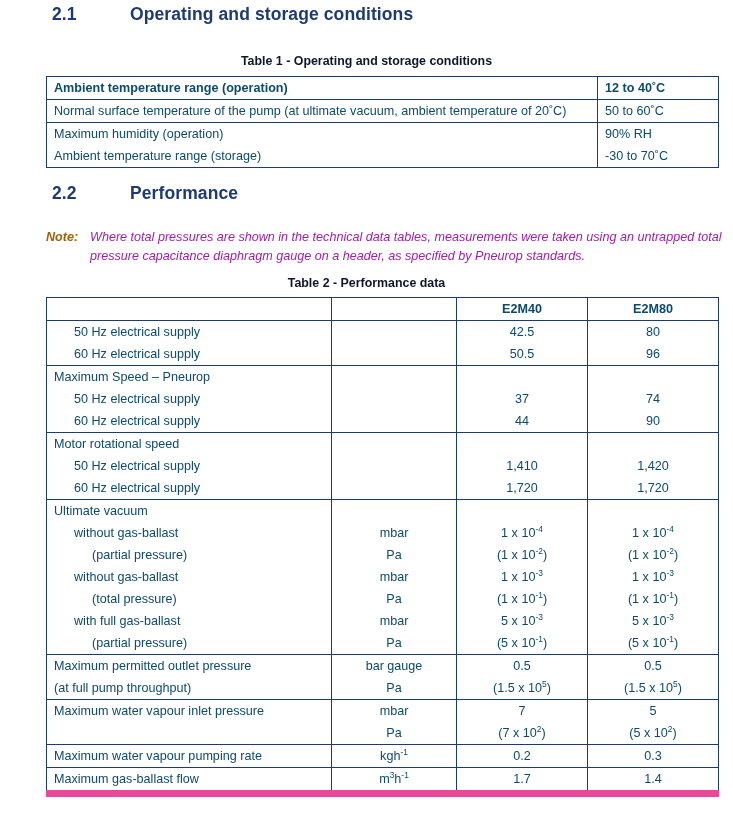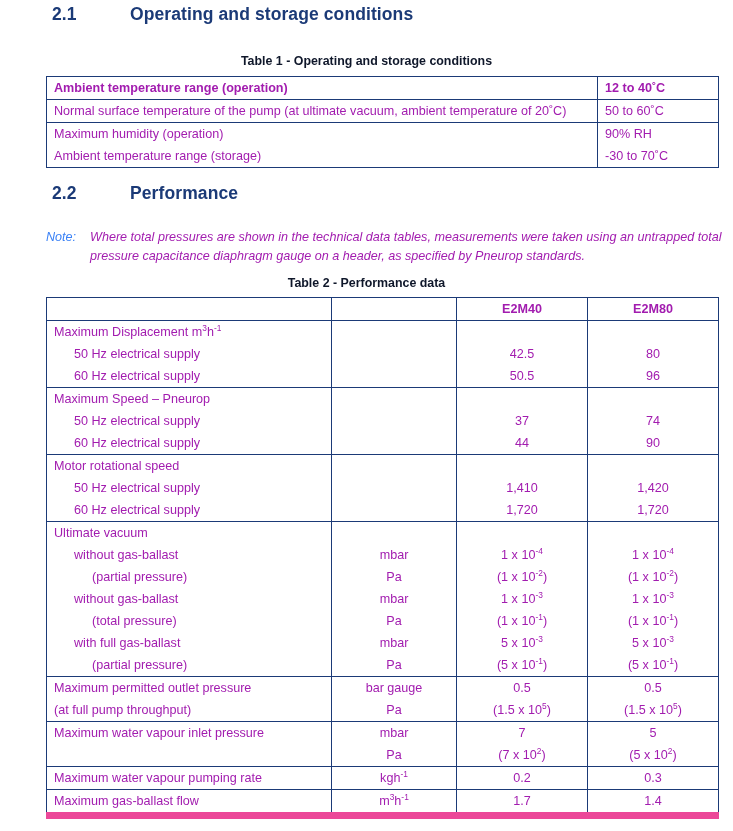--- a/index.html
+++ b/index.html
@@ -72,36 +72,36 @@
     left: 46px;
     top: 228px;
     width: 676px;
     display: flex;
     align-items: flex-start;
     font-style: italic;
     font-size: 12.6px;
     line-height: 18.5px;
   }
   .note-label {
-    color: #3b82f6;
-    font-weight: normal;
+    color: #a16207;
+    font-weight: bold;
     flex: 0 0 44px;
     width: 44px;
   }
   .note-text {
     flex: 1 1 auto;
     color: #a21caf;
   }
 
   
   table.doc-table {
     border-collapse: collapse;
     position: absolute;
     font-size: 12.6px;
-    color: #a21caf;
+    color: #0c4a6e;
     table-layout: fixed;
   }
   table.doc-table td {
     border: 1px solid #1b3a77;
     padding: 0;
     vertical-align: middle;
   }
 
   
   #table1 {
@@ -225,26 +225,20 @@
       <col style="width:131px">
       <col style="width:131px">
     </colgroup>
     <tbody id="table2-body">
       <tr class="hdr">
         <td class="c-label"></td>
         <td class="c-unit"></td>
         <td class="c-val">E2M40</td>
         <td class="c-val">E2M80</td>
       </tr>
-    <tr class="group-start">
-          <td class="c-label">Maximum Displacement m<sup>3</sup>h<sup>-1</sup></td>
-          <td class="c-unit"></td>
-          <td class="c-val"></td>
-          <td class="c-val"></td>
-        </tr>
         <tr>
           <td class="c-label ind1">50 Hz electrical supply</td>
           <td class="c-unit"></td>
           <td class="c-val">42.5</td>
           <td class="c-val">80</td>
         </tr>
         <tr>
           <td class="c-label ind1">60 Hz electrical supply</td>
           <td class="c-unit"></td>
           <td class="c-val">50.5</td>

